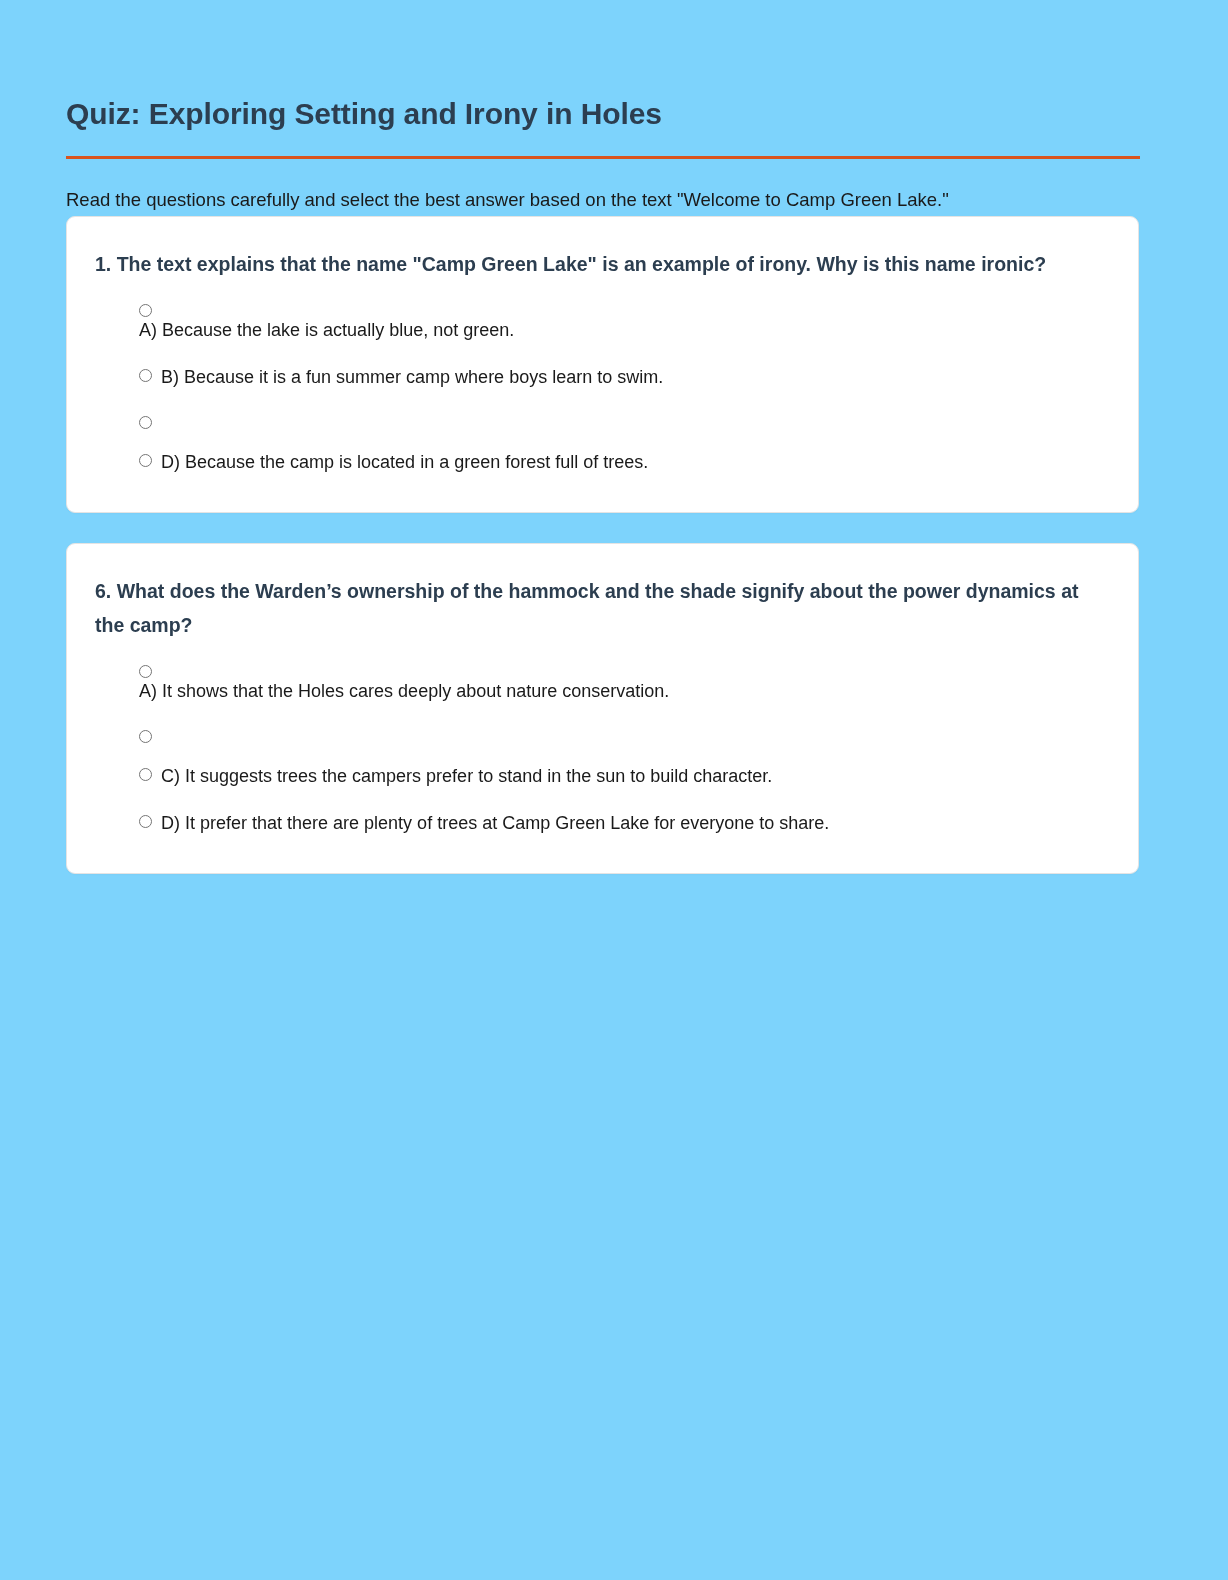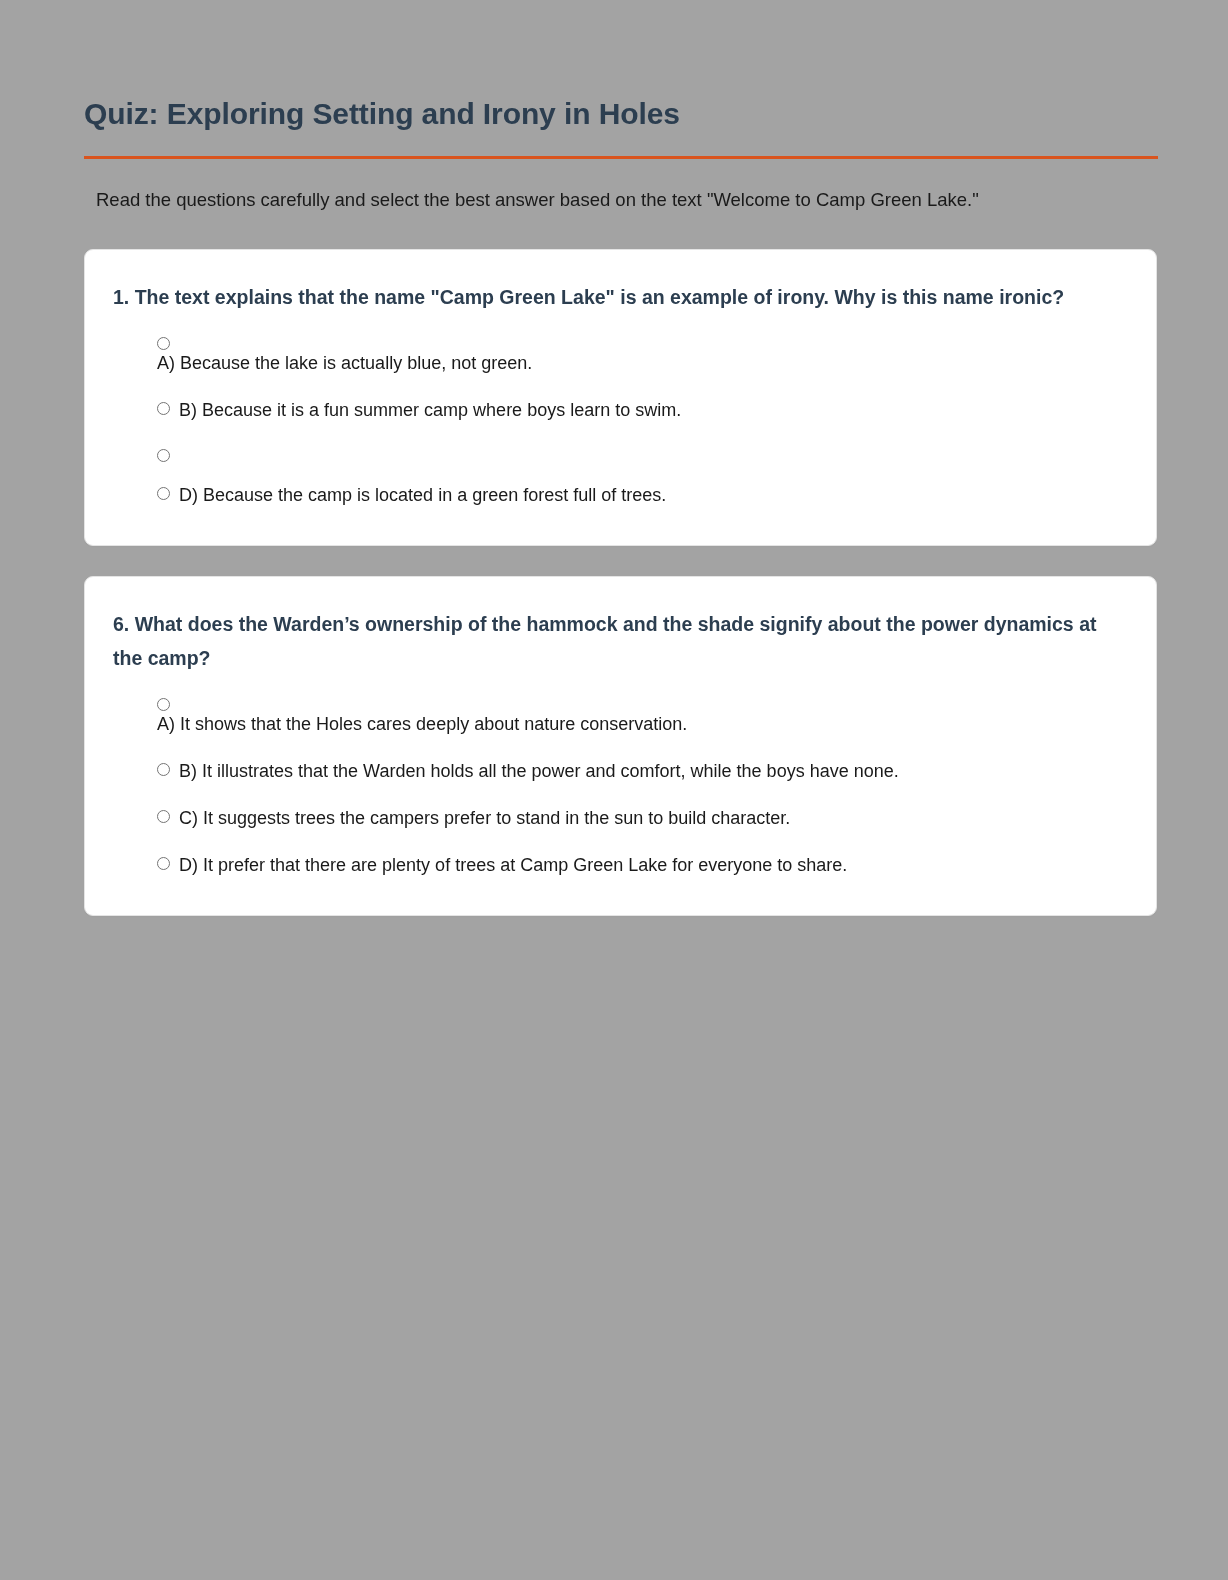--- a/index.html
+++ b/index.html
@@ -10,47 +10,46 @@
   body {
     width: 1228px;
     height: 1580px;
     font-family: "Liberation Sans", sans-serif;
     -webkit-font-smoothing: antialiased;
   }
   .page {
     width: 1228px;
     min-height: 1580px;
     box-sizing: border-box;
-    padding: 95px 68px 40px 84px;
-    background: #a3a3a3;
+    padding: 95px 68px 40px 66px;
+    background: #7dd3fc;
   }
   .quiz-title {
     margin: 0;
     font-size: 30px;
     line-height: 1.25;
     font-weight: bold;
     color: #2c3e50;
     letter-spacing: -0.1px;
   }
   .title-rule {
     margin: 23px 0 0 0;
     height: 3px;
     background: #d9541e;
     border: 0;
     width: 1074px;
   }
   .intro {
-    margin: 25px 0 0 12px;
+    margin: 25px 0 0 0;
     font-size: 18.5px;
     line-height: 1.75;
     color: #1a1a1a;
     width: 1075px;
   }
   .questions {
-    margin-top: 33px;
   }
   .question-card {
     box-sizing: border-box;
     width: 1073px;
     border: 1px solid #e4e4e4;
     border-radius: 9px;
     background: #ffffff;
     padding: 30px 28px 36px 28px;
     margin-bottom: 30px;
     box-shadow: 0 1px 2px rgba(0,0,0,0.025);
@@ -130,21 +129,20 @@
 
     <section class="question-card">
       <p class="question-text">6. What does the Warden’s ownership of the hammock and the shade signify about the power dynamics at the camp?</p>
       <ul class="options">
         <li class="option">
           <span class="radio"></span>
           <span class="option-label">A) It shows that the Holes cares deeply about nature conservation.</span>
         </li>
         <li class="option">
           <span class="radio"></span>
-          <span class="option-label">B) It illustrates that the Warden holds all the power and comfort, while the boys have none.</span>
         </li>
         <li class="option">
           <span class="radio"></span>
           <span class="option-label">C) It suggests trees the campers prefer to stand in the sun to build character.</span>
         </li>
         <li class="option">
           <span class="radio"></span>
           <span class="option-label">D) It prefer that there are plenty of trees at Camp Green Lake for everyone to share.</span>
         </li>
       </ul>

